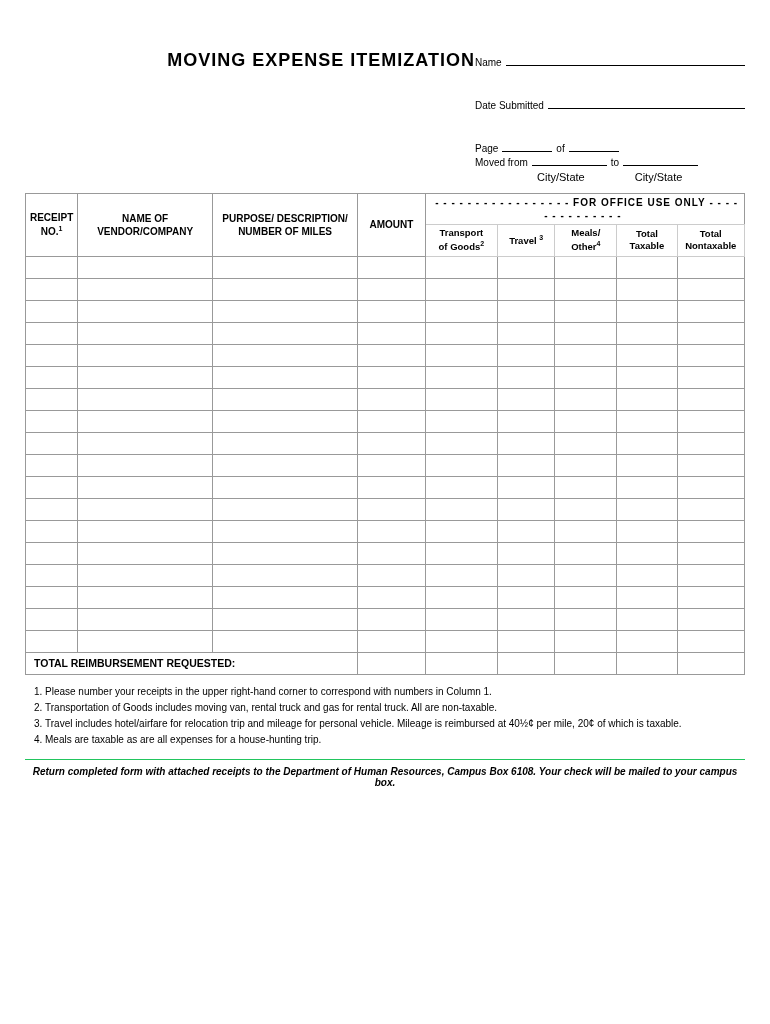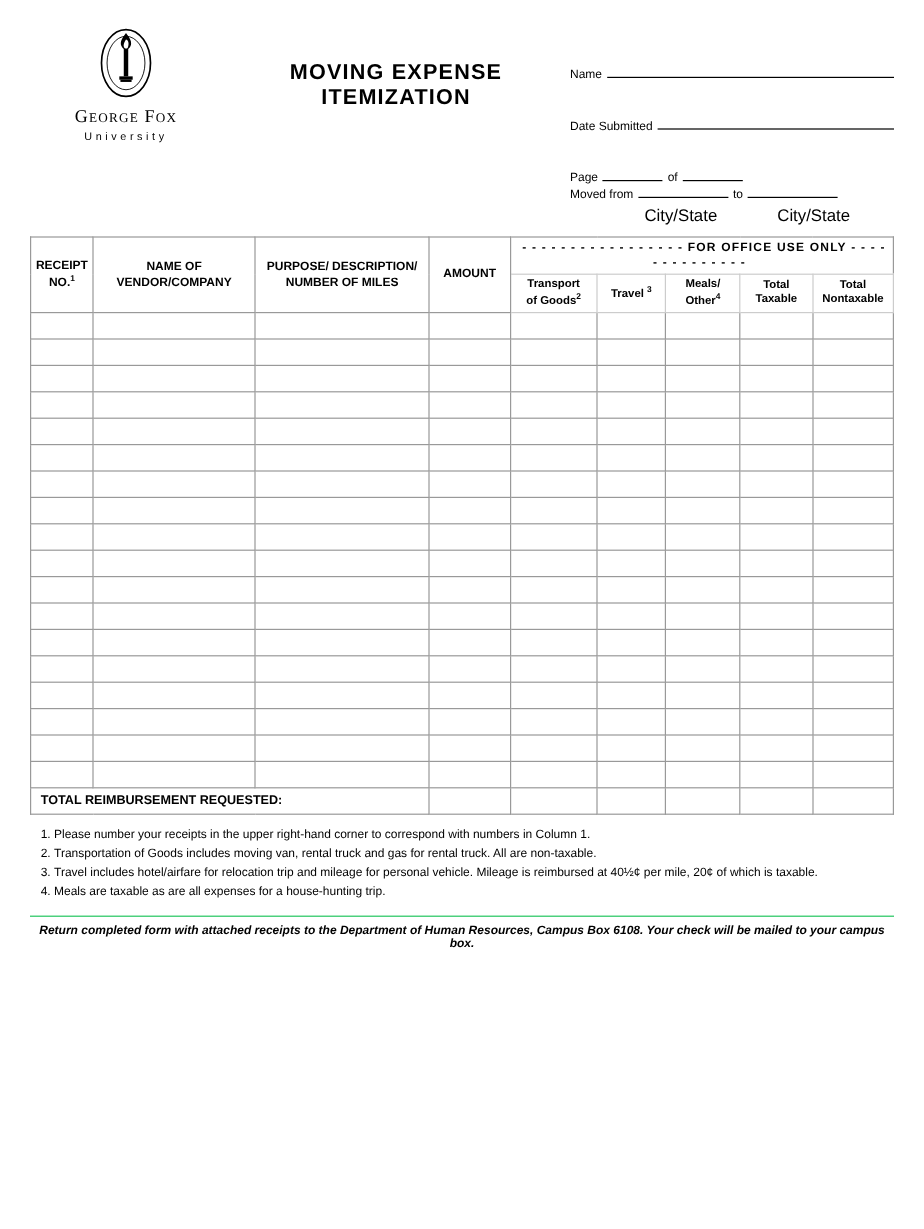--- a/index.html
+++ b/index.html
@@ -96,21 +96,21 @@
 
     .moved-row {
       display: flex;
       align-items: baseline;
       margin-bottom: 3px;
     }
 
     .city-state-row {
       display: flex;
       justify-content: flex-start;
-      font-size: 14px;
+      font-size: 11px;
       padding-left: 62px;
     }
 
     .city-state-item {
       margin-right: 50px;
     }
 
     
     .main-table {
       width: 100%;
@@ -200,41 +200,20 @@
       font-weight: bold;
       text-align: center;
       border-top: 1px solid #22c55e;
       padding-top: 6px;
     }
   </style>
 </head>
 <body>
 
 <div class="header">
-  <div class="logo-section">
-
-    <svg class="logo-img" viewBox="0 0 52 70" xmlns="http://www.w3.org/2000/svg">
-
-      <ellipse cx="26" cy="35" rx="22" ry="30" fill="none" stroke="#000" stroke-width="1.5"></ellipse>
-
-      <ellipse cx="26" cy="35" rx="17" ry="24" fill="none" stroke="#000" stroke-width="0.8"></ellipse>
-
-      <path d="M26 8 C23 12 20 16 22 20 C24 24 28 24 30 20 C32 16 29 12 26 8Z" fill="#000"></path>
-      <path d="M26 14 C24 17 23 20 25 22 C26.5 23.5 27.5 22 28 20 C29 17 27.5 14 26 14Z" fill="#fff"></path>
-
-      <rect x="24" y="22" width="4" height="25" fill="#000"></rect>
-
-      <rect x="20" y="47" width="12" height="3" fill="#000"></rect>
-      <rect x="21" y="50" width="10" height="2" fill="#000"></rect>
-    </svg>
-    <div class="logo-name">
-      <div class="small-caps">George Fox</div>
-    </div>
-    <div class="logo-university">University</div>
-  </div>
 
   <div class="title-section">
     <div class="form-title">MOVING EXPENSE ITEMIZATION</div>
   </div>
 
   <div class="fields-section">
 
     <div class="field-row">
       <span class="field-label">Name</span>
       <div class="field-line"></div>

